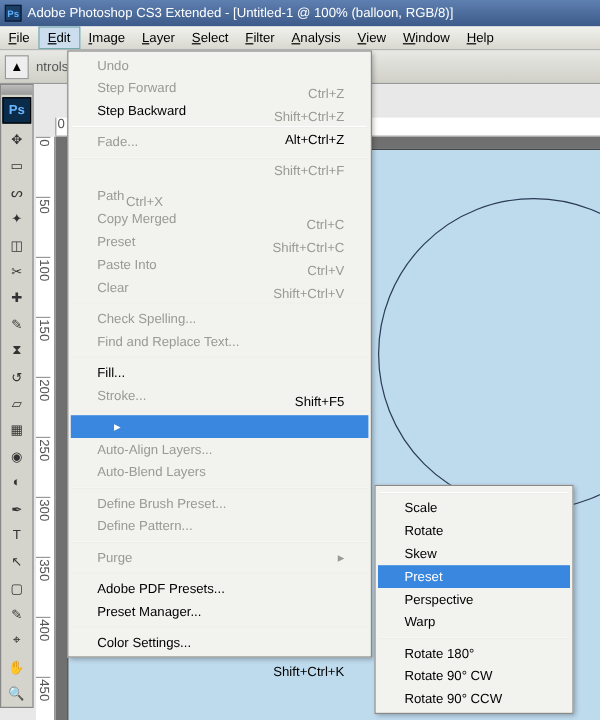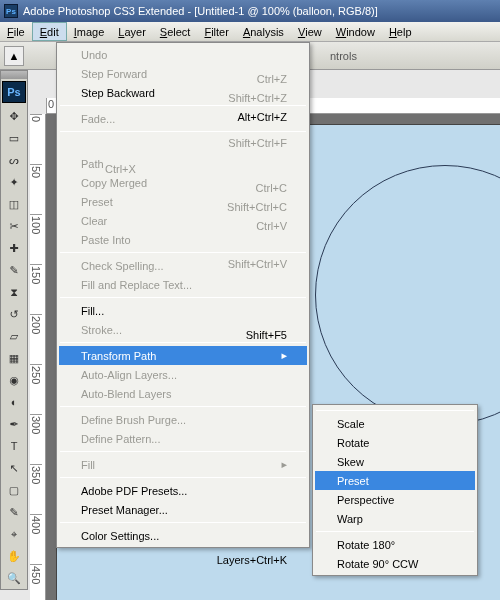--- a/index.html
+++ b/index.html
@@ -50,21 +50,21 @@
     <div class="mitem"><span class="u">S</span>elect</div>
     <div class="mitem"><span class="u">F</span>ilter</div>
     <div class="mitem"><span class="u">A</span>nalysis</div>
     <div class="mitem"><span class="u">V</span>iew</div>
     <div class="mitem"><span class="u">W</span>indow</div>
     <div class="mitem"><span class="u">H</span>elp</div>
   </div>
 
 <div class="optbar">
   <div class="movetool">▲</div>
-  <span style="margin-left:300px;color:#555">ntrols</span>
+  <span style="color:#555">ntrols</span>
 </div>
 
 <div class="canvas">
   <div class="doc">
     <div class="curve"></div>
   </div>
 </div>
 
 <div class="rulerH" id="rulerH">
     <div>0</div>
@@ -140,75 +140,74 @@
     </div>
     <div class="row disabled">
       <span class="lbl">Copy Merged</span>
       <span class="sc">Shift+Ctrl+C</span>
     </div>
     <div class="row disabled">
       <span class="lbl">Preset</span>
       <span class="sc">Ctrl+V</span>
     </div>
     <div class="row disabled">
-      <span class="lbl">Clear</span>
-    </div>
-    <div class="row disabled">
       <span class="lbl">Paste Into</span>
       <span class="sc">Shift+Ctrl+V</span>
     </div>
+    <div class="row disabled">
+      <span class="lbl">Clear</span>
+    </div>
     <div class="sep"></div>
     <div class="row disabled">
       <span class="lbl">Check Spelling...</span>
     </div>
     <div class="row disabled">
-      <span class="lbl">Fill and Replace Text...</span>
+      <span class="lbl">Find and Replace Text...</span>
     </div>
     <div class="sep"></div>
     <div class="row">
       <span class="lbl">Fill...</span>
       <span class="sc">Shift+F5</span>
     </div>
     <div class="row disabled">
       <span class="lbl">Stroke...</span>
     </div>
     <div class="sep"></div>
     <div class="row hl">
-      <span class="lbl">Transform Path</span>
       <span class="ar">▸</span>
     </div>
     <div class="row disabled">
       <span class="lbl">Auto-Align Layers...</span>
     </div>
     <div class="row disabled">
       <span class="lbl">Auto-Blend Layers</span>
     </div>
     <div class="sep"></div>
     <div class="row disabled">
-      <span class="lbl">Define Brush Purge...</span>
+      <span class="lbl">Define Brush Preset...</span>
     </div>
     <div class="row disabled">
       <span class="lbl">Define Pattern...</span>
     </div>
     <div class="sep"></div>
     <div class="row disabled">
-      <span class="lbl">Fill</span>
+      <span class="lbl">Purge</span>
       <span class="ar">▸</span>
     </div>
     <div class="sep"></div>
     <div class="row">
       <span class="lbl">Adobe PDF Presets...</span>
     </div>
     <div class="row">
       <span class="lbl">Preset Manager...</span>
     </div>
     <div class="sep"></div>
     <div class="row">
       <span class="lbl">Color Settings...</span>
-      <span class="sc">Layers+Ctrl+K</span>
+      <span class="sc">Shift+Ctrl+K</span>
     </div>
   </div>
 <div class="menu" id="submenu">
     <div class="sep"></div>
     <div class="row">
       <span class="lbl">Scale</span>
     </div>
     <div class="row">
       <span class="lbl">Rotate</span>
     </div>
@@ -222,15 +221,18 @@
       <span class="lbl">Perspective</span>
     </div>
     <div class="row">
       <span class="lbl">Warp</span>
     </div>
     <div class="sep"></div>
     <div class="row">
       <span class="lbl">Rotate 180°</span>
     </div>
     <div class="row">
+      <span class="lbl">Rotate 90° CW</span>
+    </div>
+    <div class="row">
       <span class="lbl">Rotate 90° CCW</span>
     </div>
   </div>
 
 </body></html>

